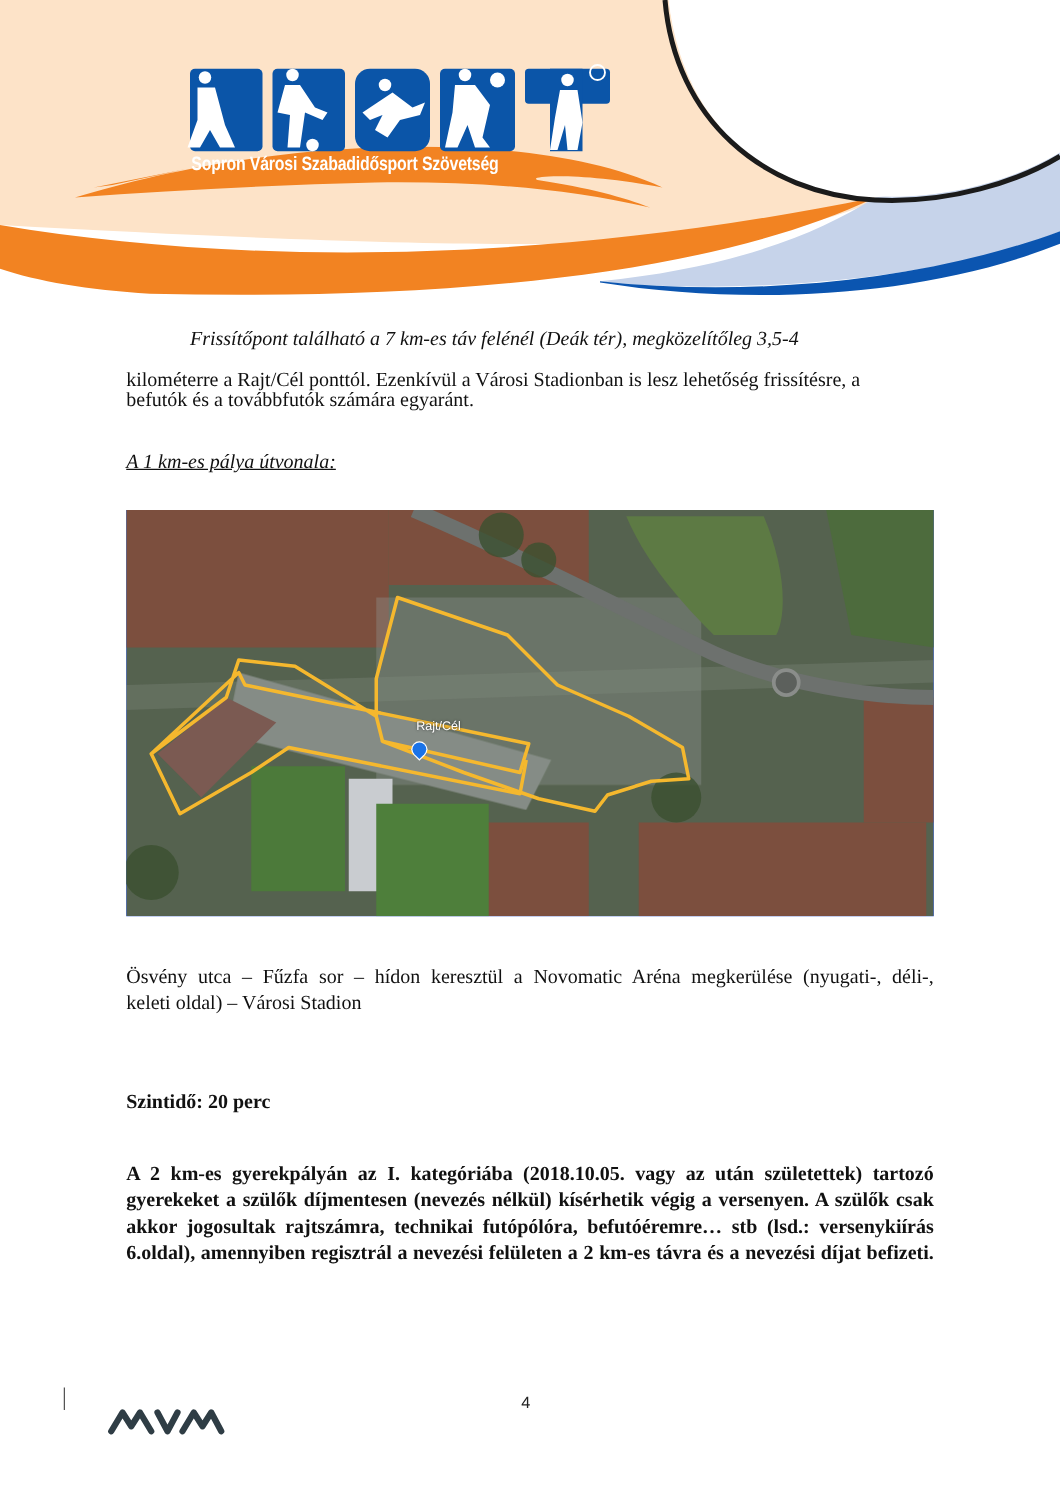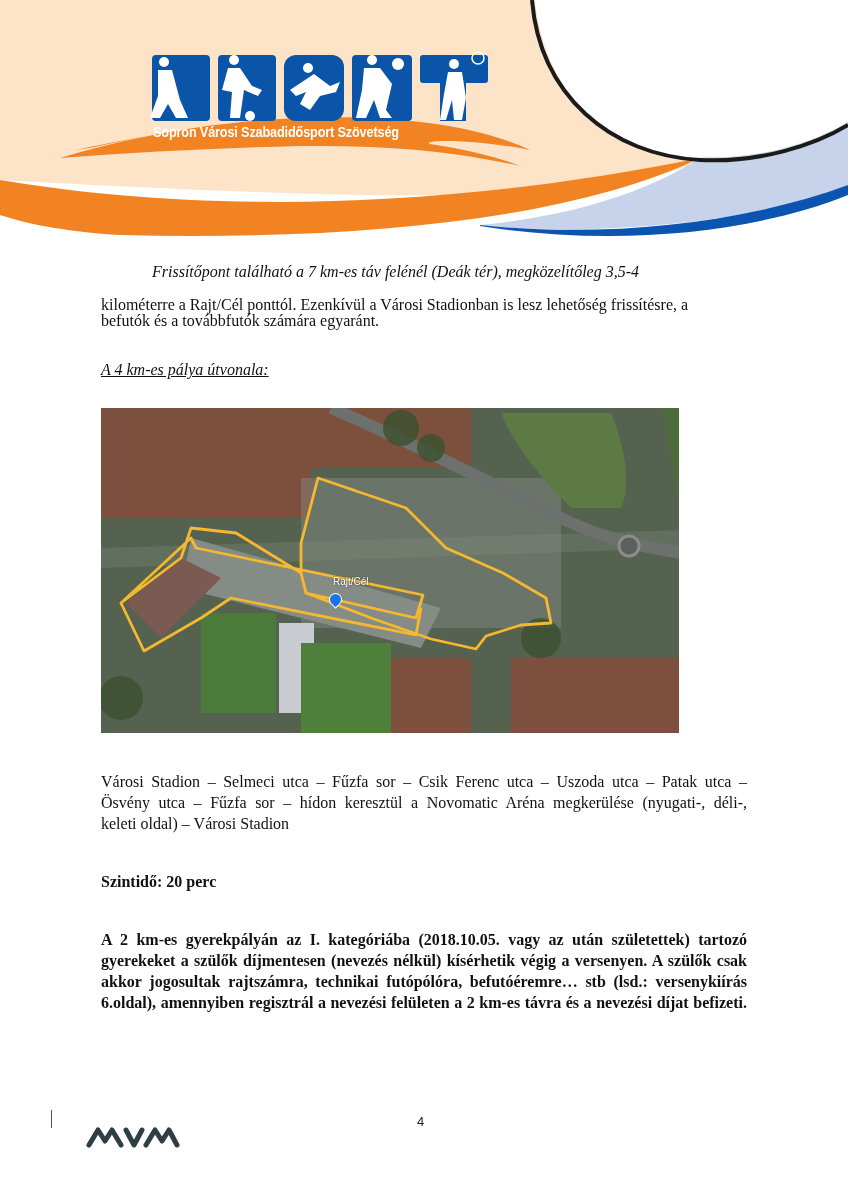--- a/index.html
+++ b/index.html
@@ -15,21 +15,21 @@
     white-space:nowrap; }
 
   
   .p { position:absolute; font-size:16px; line-height:18px; }
   #para1-l1 { left:152px; top:263px;font-style:italic; }
   #para1-l2 { left:101px; top:296px; }
   #para1-l3 { left:101px; top:312px; }
   #route-heading { left:101px; top:361px; font-style:italic; text-decoration:underline; }
 
   
-  #map { position:absolute; left:101px; top:408px; width:578px; height:325px;
+  #map { position:absolute; left:101px; top:408px; width:646px; height:325px;
          overflow:hidden; background:#1d4ed8; }
   #map svg { position:absolute; left:0; top:0; }
   #map-label { position:absolute; left:232px; top:168px; font-family:"Liberation Sans", sans-serif;
      font-size:10px; color:#ffffff; text-shadow:0 0 2px #333; }
   #map-pin { position:absolute; left:229px; top:186px; width:11px; height:11px;
      background:#1a73e8; border-radius:50% 50% 50% 0; transform:rotate(-45deg);
      box-shadow:0 0 0 1px #fff; }
 
   
   .j { position:absolute; left:101px; width:646px; font-size:16px; line-height:21px; text-align:justify; }
@@ -89,21 +89,21 @@
         <path d="M448,72 L462,72 L466,98 L462,120 L454,120 L452,100 L446,120 L440,120 L444,94 Z"></path>
       <circle cx="478" cy="58" r="6" fill="none" stroke="#fff" stroke-width="1.5"></circle>
     </g>
   </svg>
   <div id="logo-caption">Sopron Városi Szabadidősport Szövetség</div>
 </div>
 
 <div class="p" id="para1-l1">Frissítőpont található a 7 km-es táv felénél (Deák tér), megközelítőleg 3,5-4</div>
 <div class="p" id="para1-l2">kilométerre a Rajt/Cél ponttól.  Ezenkívül a Városi Stadionban is lesz lehetőség frissítésre, a</div>
 <div class="p" id="para1-l3">befutók és a továbbfutók számára egyaránt.</div>
-<div class="p" id="route-heading">A 4 km-es pálya útvonala:</div>
+<div class="p" id="route-heading">A 1 km-es pálya útvonala:</div>
 
 <div id="map">
   <svg width="646" height="325" viewBox="0 0 646 325">
     <rect width="646" height="325" fill="#55624f"></rect>
 
     <g fill="#8a4a38" opacity="0.75">
       <rect x="0" y="0" width="210" height="110"></rect>
       <rect x="210" y="0" width="160" height="60"></rect>
       <rect x="590" y="150" width="56" height="100"></rect>
       <rect x="410" y="250" width="230" height="75"></rect>
@@ -139,21 +139,20 @@
       <path d="M20,195 L80,150 L90,120 L135,125 L200,165 L200,135 L217,70 L305,100 L345,140 L402,165 L445,190 L450,215 L420,217 L385,228 L375,241 L330,231 L270,210 L205,185 L315,210 L322,187 L95,140 L90,130 Z"></path>
       <path d="M20,195 L43,243 L100,210 L130,190 L315,227 L320,200"></path>
       <path d="M200,165 L205,185"></path>
     </g>
   </svg>
   <div id="map-label">Rajt/Cél</div>
   <div id="map-pin"></div>
 </div>
 
 <div class="j" id="route-desc">
-  <span>Városi Stadion – Selmeci utca – Fűzfa sor – Csik Ferenc utca – Uszoda utca – Patak utca –</span>
   <span>Ösvény utca – Fűzfa sor – hídon keresztül a Novomatic Aréna megkerülése (nyugati-, déli-,</span>
   <span class="last">keleti oldal) – Városi Stadion</span>
 </div>
 
 <div id="level-time">Szintidő: 20 perc</div>
 
 <div class="j" id="info-para">
   <span>A 2 km-es gyerekpályán az I. kategóriába (2018.10.05. vagy az után születettek) tartozó</span>
   <span>gyerekeket a szülők díjmentesen (nevezés nélkül) kísérhetik végig a versenyen. A szülők csak</span>
   <span>akkor jogosultak rajtszámra, technikai futópólóra, befutóéremre… stb (lsd.: versenykiírás</span>

